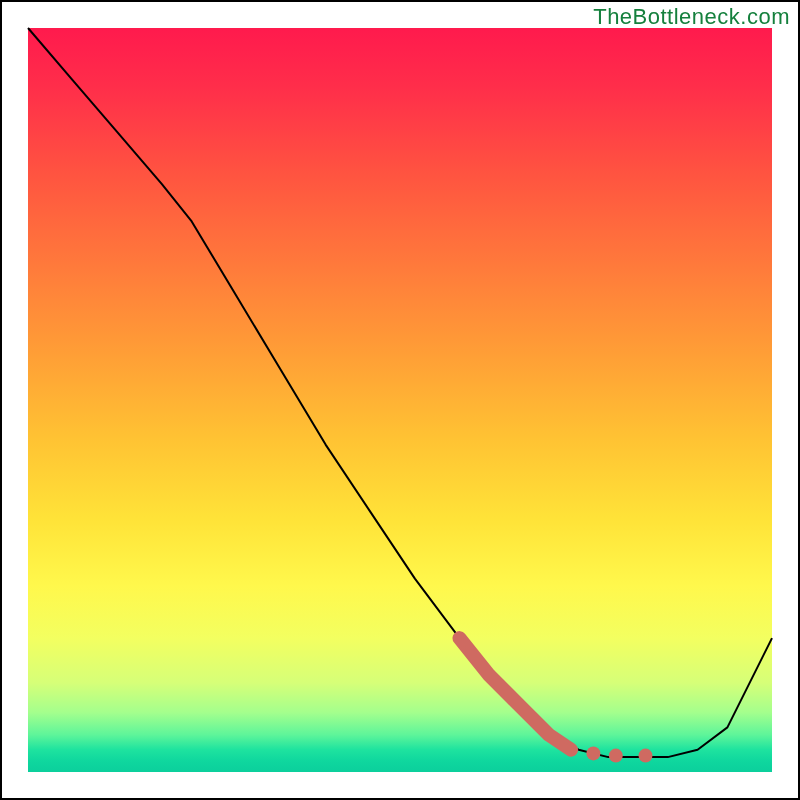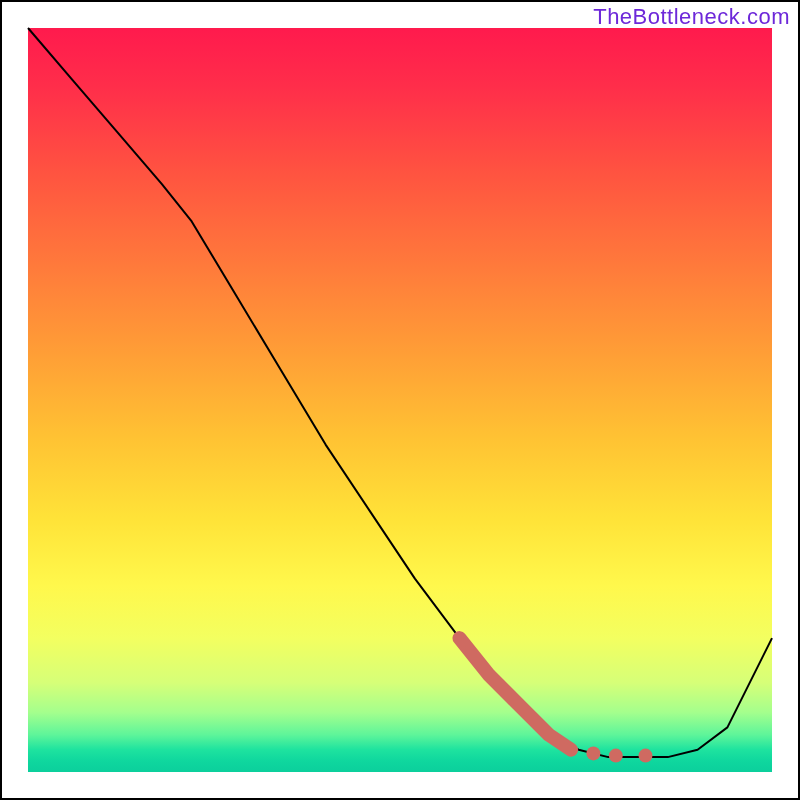--- a/index.html
+++ b/index.html
@@ -47,21 +47,21 @@
       #5ef59a 95%,
       #1ee39f 97%,
       #0fd79e 98.5%,
       #0bcf9c 100%
     );
   }
   .watermark {
     position: absolute;
     top: 4px;
     right: 10px;
-    color: #6d28d9;
+    color: #15803d;
     font-size: 22px;
     font-weight: 500;
     letter-spacing: 0.5px;
     user-select: none;
   }
   svg.overlay {
     position: absolute;
     left: 28px;
     top: 28px;
     width: 744px;

